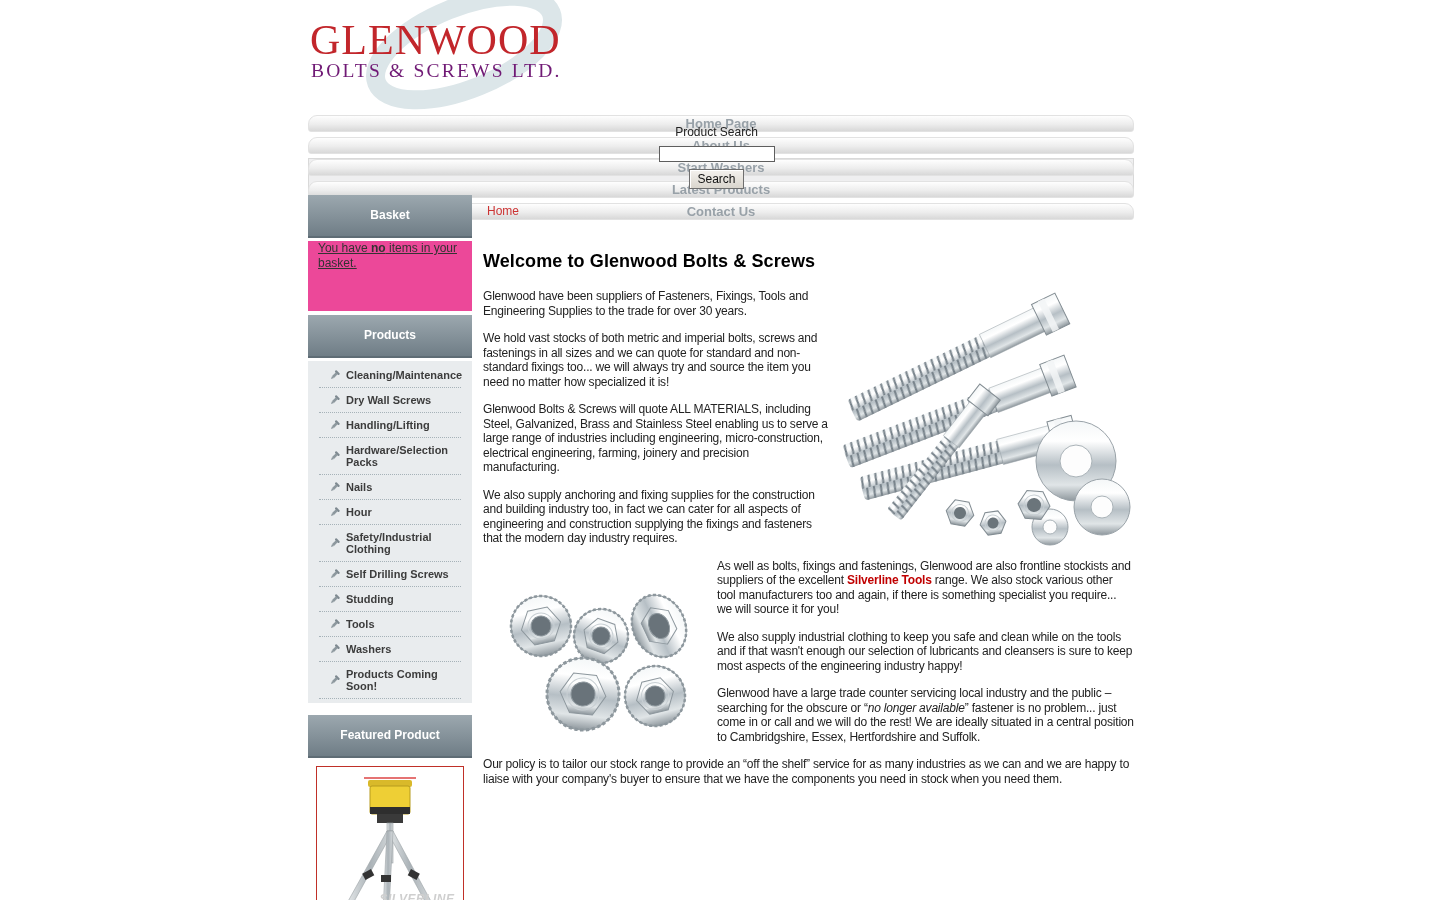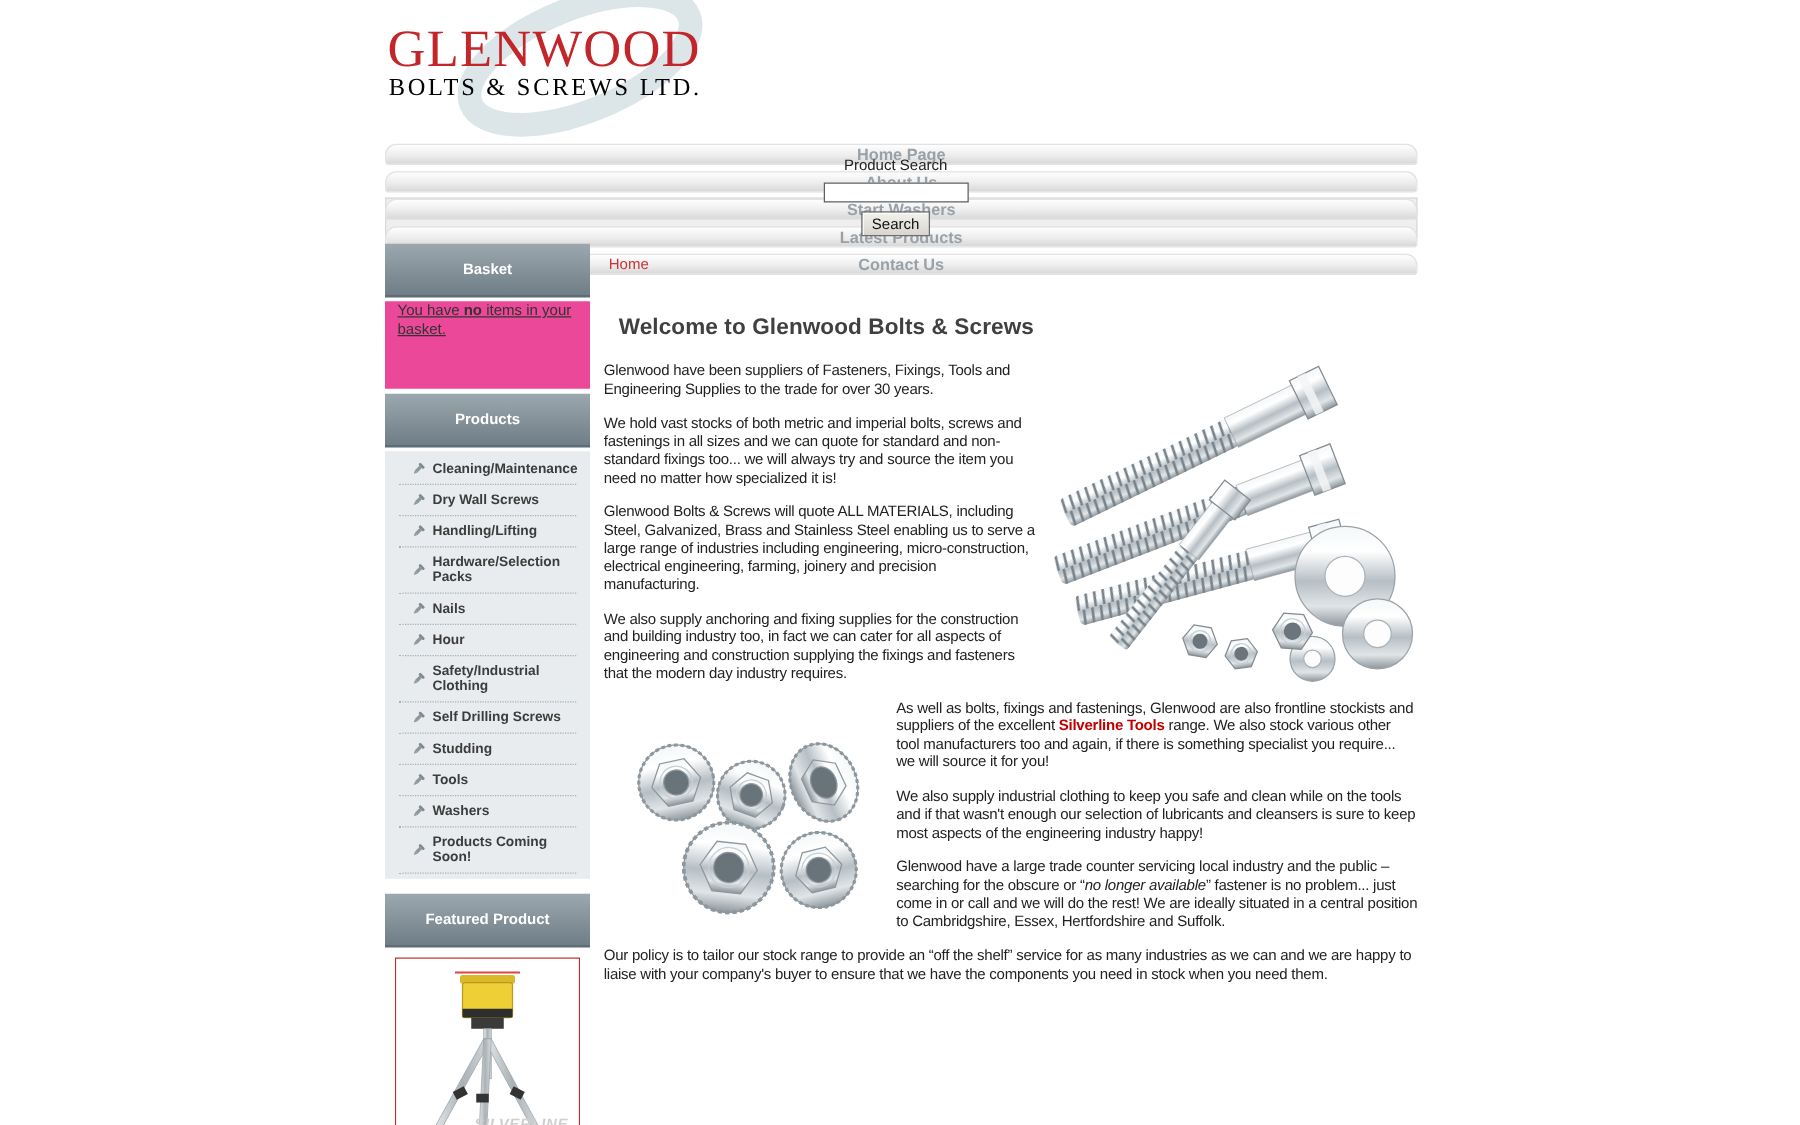--- a/index.html
+++ b/index.html
@@ -5,21 +5,21 @@
   html,body{margin:0;padding:0;width:1440px;height:900px;overflow:hidden;background:#fff;
     font-family:"Liberation Sans",sans-serif;}
   .wrapper{position:relative;margin-left:308px;width:826px;}
 
   
   .logo-area{position:relative;height:112px;}
   .swoosh{position:absolute;left:26px;top:-4px;z-index:0;}
   .logo-title{position:absolute;left:2px;top:16px;z-index:1;
     font-family:"Liberation Serif",serif;font-size:42px;color:#C2262B;letter-spacing:1px;white-space:nowrap;}
   .logo-sub{position:absolute;left:3px;top:60px;z-index:1;
-    font-family:"Liberation Serif",serif;font-size:19.5px;color:#000000;letter-spacing:2.2px;white-space:nowrap;}
+    font-family:"Liberation Serif",serif;font-size:19.5px;color:#701a75;letter-spacing:2.2px;white-space:nowrap;}
 
   
   .tabs{display:flex;gap:5px;height:38px;margin-top:3px;flex-direction:column;}
   .tab{flex:1;border:1px solid #E2E2E2;border-radius:9px 9px 3px 3px;
     background:linear-gradient(#FEFEFE,#EDEDED 55%,#D8D8D8);
     display:flex;align-items:center;justify-content:center;
     font-size:13px;font-weight:bold;color:#98A1A8;cursor:pointer;}
 
   
   .search-strip{margin-top:5px;height:30px;background:#EFEFF0;border:1px solid #D9D9D9;
@@ -45,21 +45,21 @@
   .products-body ul{margin:0;padding:0;list-style:none;}
   .products-body li{display:flex;align-items:center;gap:6px;padding:6px 4px 6px 10px;
     border-bottom:1px dotted #A6B2B8;font-size:11px;font-weight:bold;color:#3C3C3C;cursor:pointer;}
   .screw{flex:none;}
   .featured-box{width:146px;height:150px;border:1px solid #C03028;margin:8px auto 5px;background:#fff;
     display:block;cursor:pointer;}
 
   
   .breadcrumb{padding:9px 0 0 4px;font-size:12px;}
   .breadcrumb a{color:#CC3333;text-decoration:none;cursor:pointer;}
-  h1.welcome{color:#404040;font-size:18px;font-weight:bold;margin:33px 12px 17px;letter-spacing:0.1px;}
+  h1.welcome{color:#000000;font-size:18px;font-weight:bold;margin:33px 0 17px;letter-spacing:0.1px;}
   .main p{font-size:12px;line-height:14.5px;color:#222;margin:0 0 13px;letter-spacing:-0.2px;}
   .bolts-img{float:right;width:296px;height:272px;margin:-14px 0 6px 10px;}
   .nuts-img{float:left;width:222px;height:162px;margin:15px 12px 4px 0;}
   .redbold{color:#C00000;font-weight:bold;}
   .ital{font-style:italic;}
   .clear{clear:both;}
 </style>
 </head>
 <body>
 

